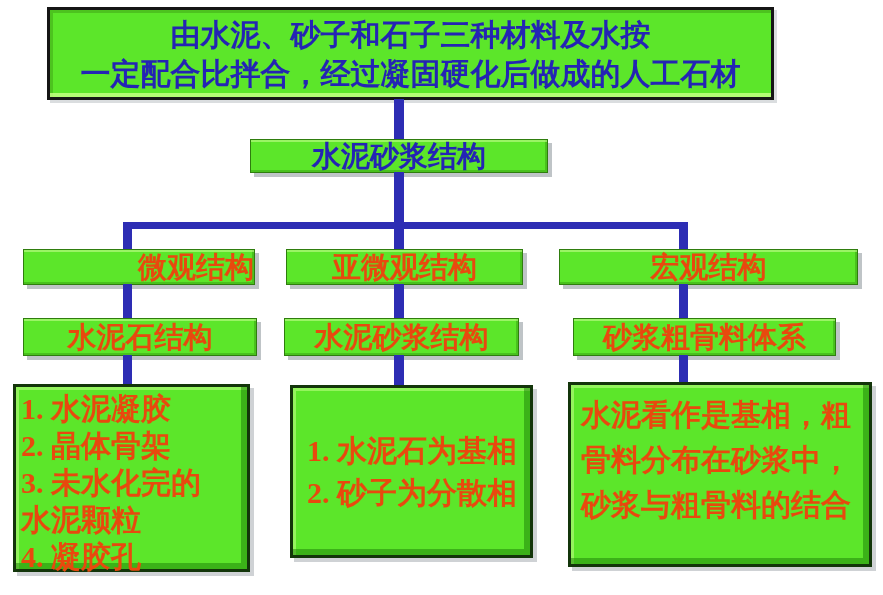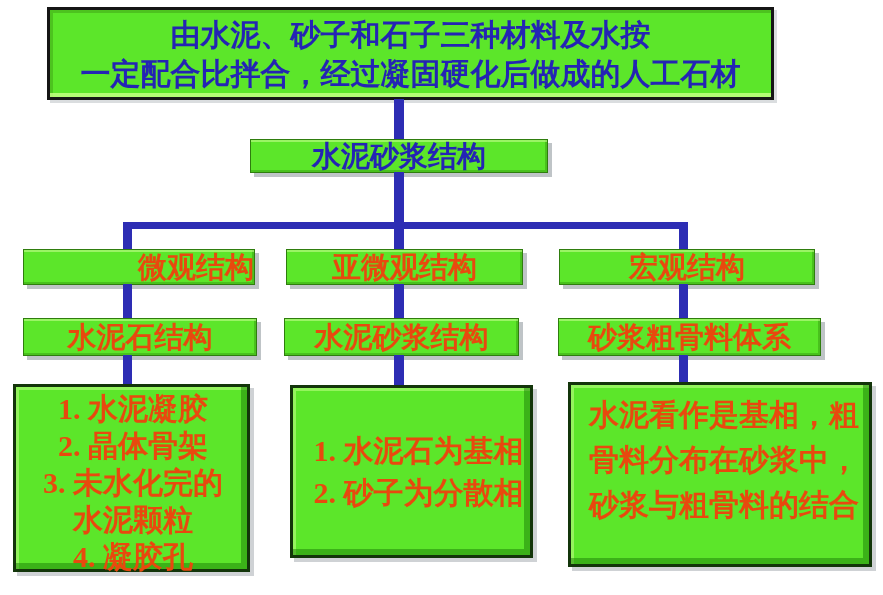--- a/index.html
+++ b/index.html
@@ -13,21 +13,20 @@
     width: 883px;
     height: 595px;
     background: var(--bg, #ffffff);
     overflow: hidden;
   }
   .box {
     position: absolute;
     box-sizing: border-box;
     background: var(--green, #5ce62a);
     font-weight: bold;
-    text-align: center;
   }
   
   .box-top {
     border: 3px solid #161616;
     box-shadow: inset 0 -4px 0 rgba(195,255,130,0.85),
                 inset 3px 3px 0 rgba(30,90,0,0.25),
                 3px 3px 0 rgba(150,158,163,0.35);
     display: flex;
     flex-direction: column;
     align-items: center;
@@ -97,35 +96,35 @@
 
   <div class="conn" style="left:123px; top:225px; width:9px; height:25px;"></div>
   <div class="conn" style="left:679px; top:225px; width:9px; height:25px;"></div>
 
   <div class="box box-sm" style="left:23px; top:249px; width:232px; height:36px;justify-content:flex-end;">
     <span class="lvl-label red-text">微观结构</span>
   </div>
   <div class="box box-sm" style="left:286px; top:249px; width:237px; height:36px;">
     <span class="lvl-label red-text">亚微观结构</span>
   </div>
-  <div class="box box-sm" style="left:559px; top:249px; width:256px; height:36px;">
+  <div class="box box-sm" style="left:559px; top:249px; width:299px; height:36px;">
     <span class="lvl-label red-text">宏观结构</span>
   </div>
 
   <div class="conn" style="left:123px; top:284px; width:9px; height:35px;"></div>
   <div class="conn" style="left:394px; top:284px; width:10px; height:35px;"></div>
   <div class="conn" style="left:679px; top:284px; width:9px; height:35px;"></div>
 
   <div class="box box-sm" style="left:23px; top:318px; width:234px; height:38px;">
     <span class="lvl-label red-text">水泥石结构</span>
   </div>
   <div class="box box-sm" style="left:284px; top:318px; width:235px; height:38px;">
     <span class="lvl-label red-text">水泥砂浆结构</span>
   </div>
-  <div class="box box-sm" style="left:558px; top:318px; width:263px; height:38px;align-items:center;">
+  <div class="box box-sm" style="left:573px; top:318px; width:263px; height:38px;align-items:center;">
     <span class="lvl-label red-text">砂浆粗骨料体系</span>
   </div>
 
   <div class="conn" style="left:123px; top:355px; width:9px; height:30px;"></div>
   <div class="conn" style="left:394px; top:355px; width:10px; height:31px;"></div>
   <div class="conn" style="left:679px; top:355px; width:9px; height:28px;"></div>
 
   <div class="box box-3d detail detail-left red-text" style="left:13px; top:384px; width:237px; height:188px;">
     <div class="dl">1. 水泥凝胶</div>
     <div class="dl">2. 晶体骨架</div>

